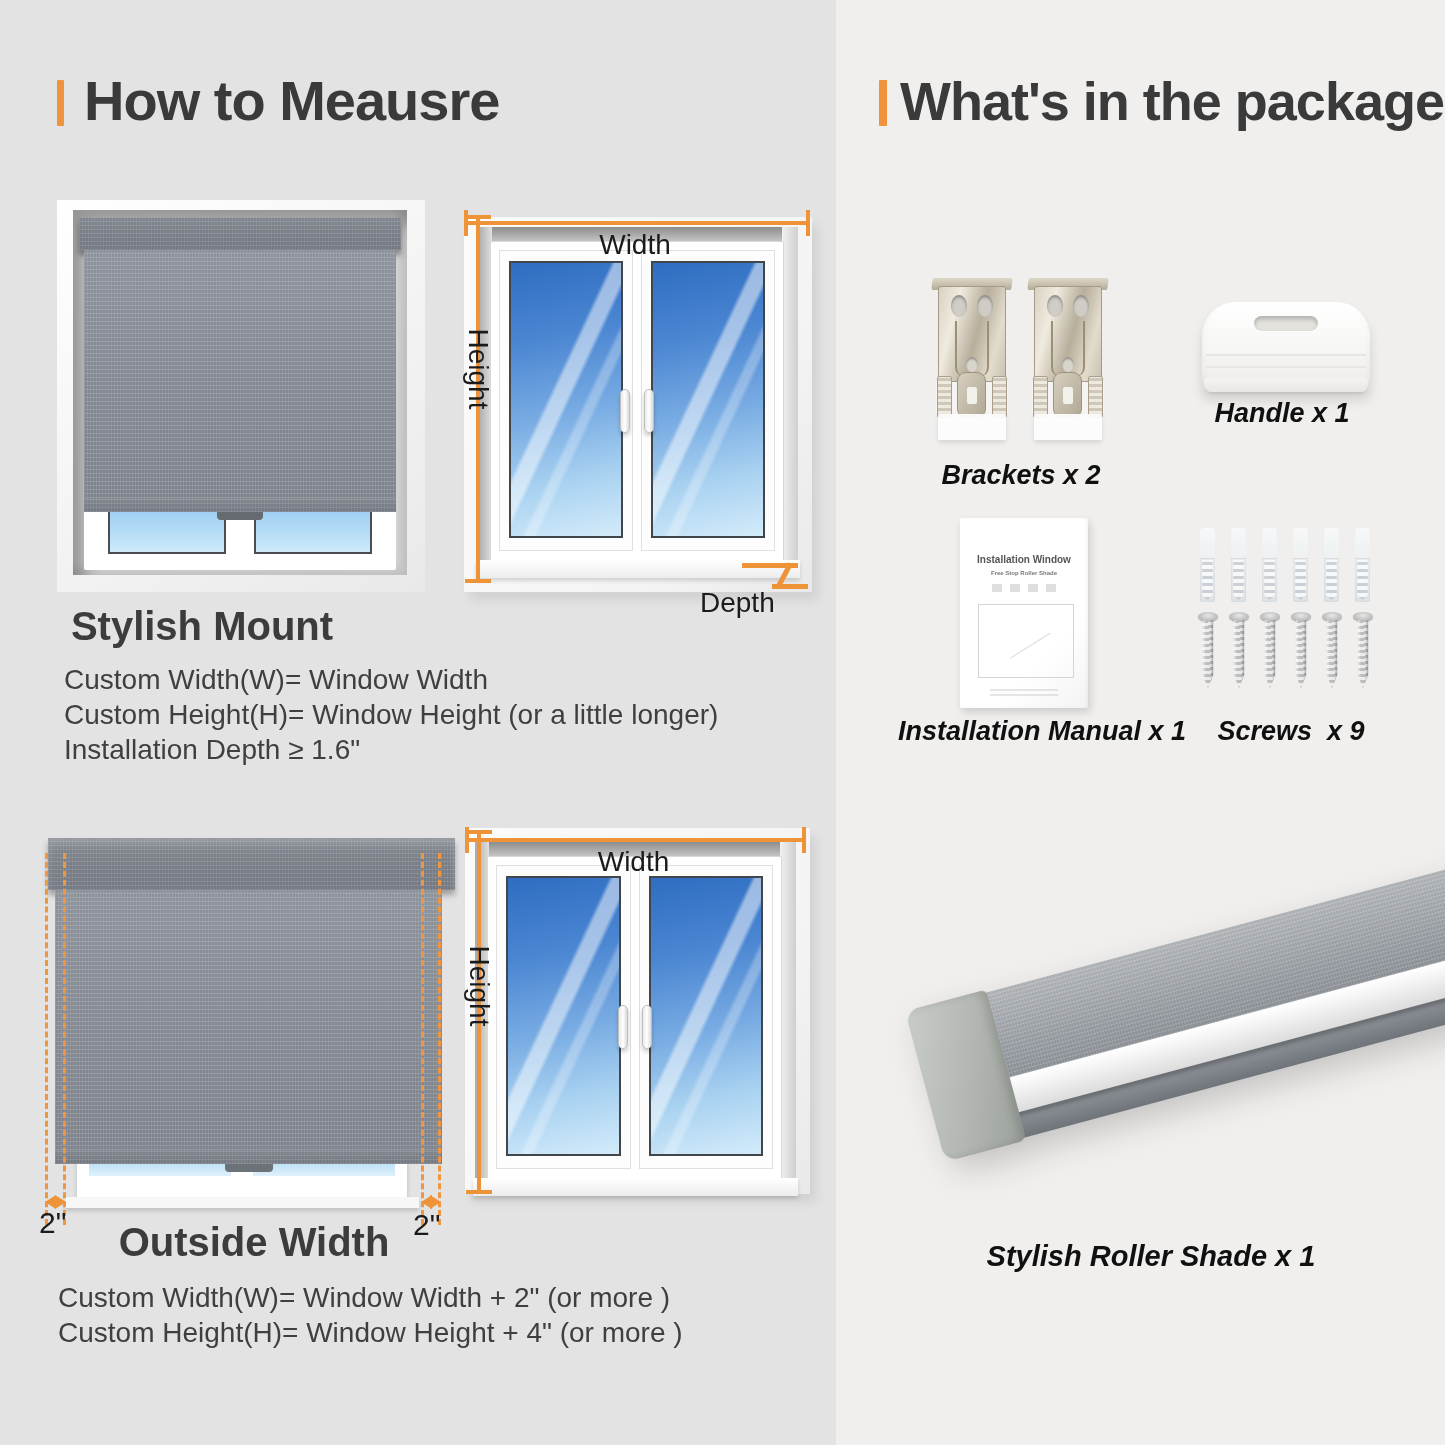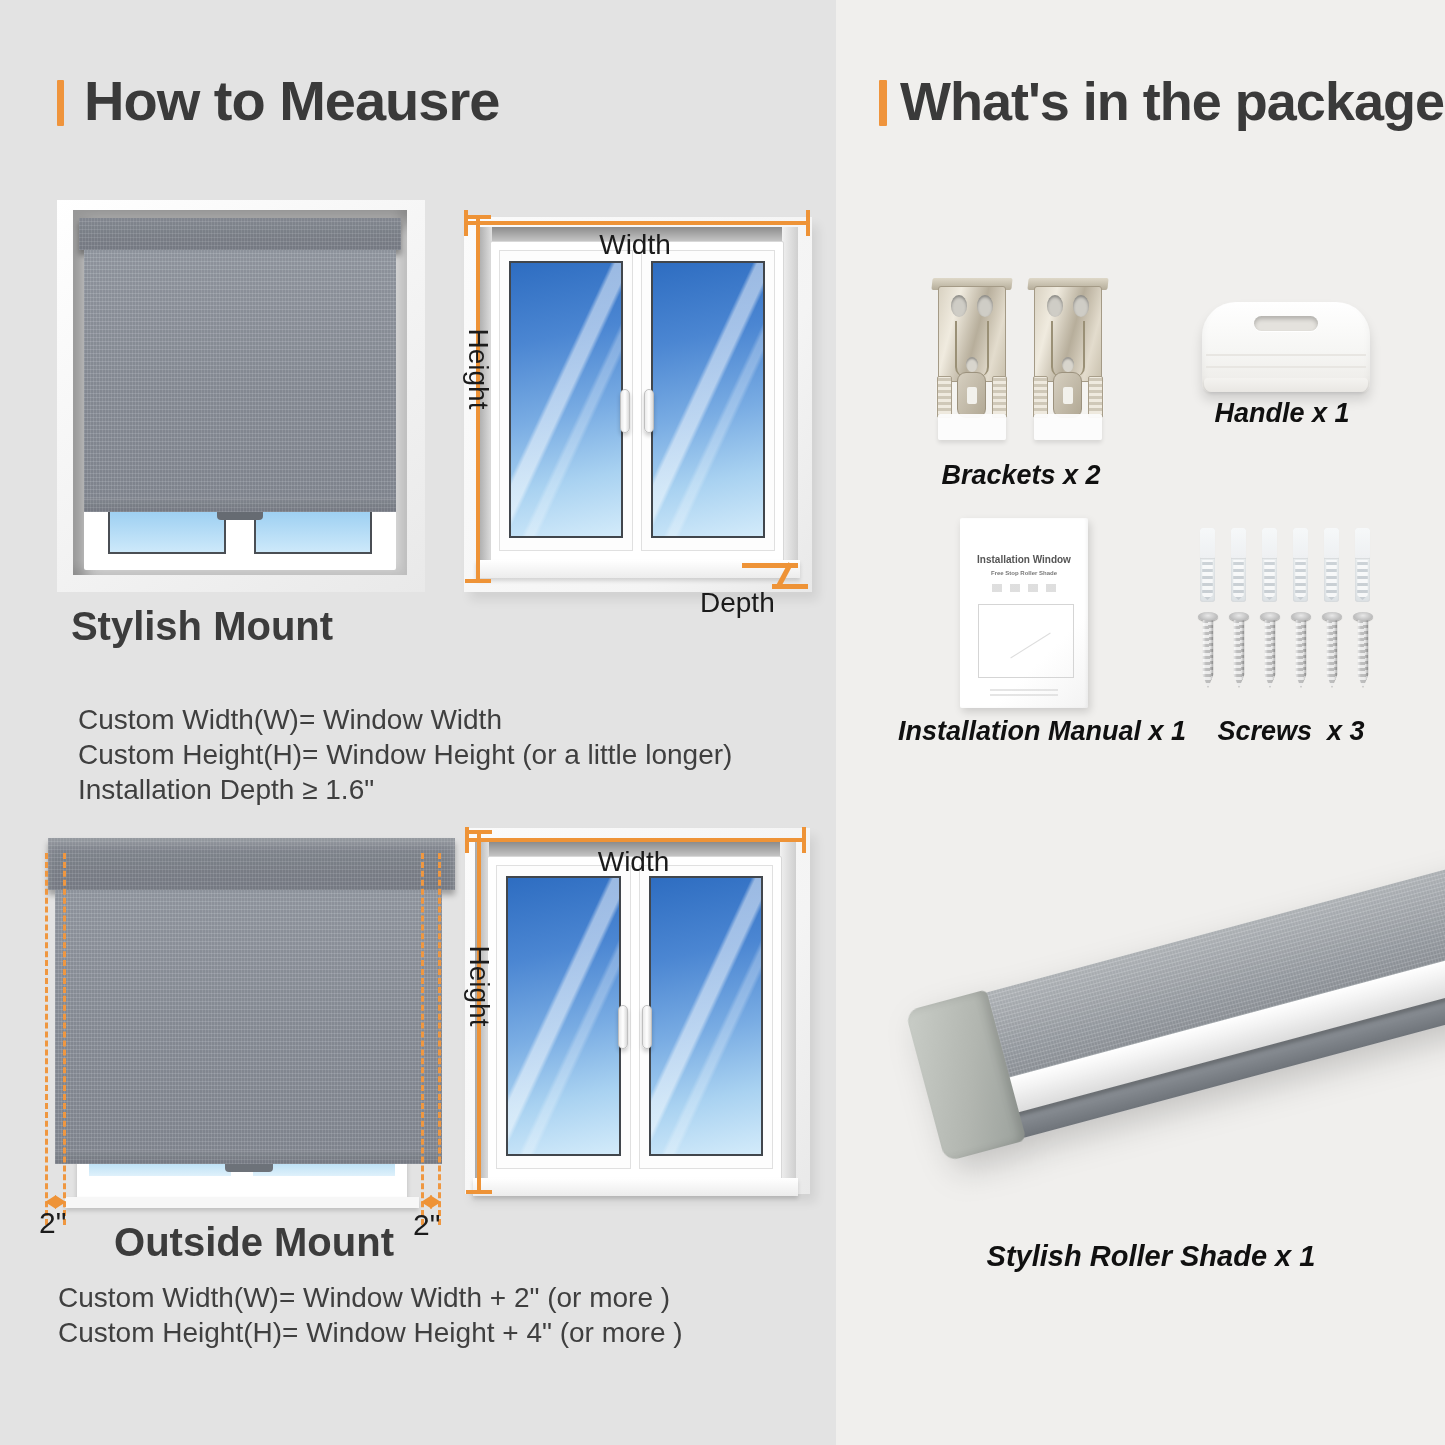--- a/index.html
+++ b/index.html
@@ -18,21 +18,21 @@
   .title { position:absolute; font-weight:700; color:#3a3a3a; letter-spacing:-1px; white-space:nowrap; }
   .title-l { left:84px; top:68px; font-size:56px; }
   .title-r { left:64px; top:70px; font-size:54px; }
 
   h2.mount-h { position:absolute; font-size:40px; font-weight:700; color:#3c3c3c; text-align:center; white-space:nowrap; }
   .inside-h  { left:57px;  top:604px;  width:290px; }
   .outside-h { left:104px; top:1220px; width:300px; }
 
   .notes { position:absolute; color:#3f3f3f; font-size:28px; }
   .notes p { line-height:35px; white-space:nowrap; }
-  .notes-inside  { left:78px; top:662px;margin-top:40px; }
+  .notes-inside  { left:64px; top:662px; }
   .notes-outside { left:58px; top:1280px; }
 
   figure { position:absolute; }
 
   
   .fabric {
     background-color:#8e939c;
     background-image:
       repeating-linear-gradient(90deg, rgba(255,255,255,.10) 0 1px, rgba(255,255,255,0) 1px 3px),
       repeating-linear-gradient(0deg, rgba(255,255,255,.08) 0 1px, rgba(0,0,0,.05) 1px 4px),
@@ -348,21 +348,21 @@
         <div class="mw-handle hl"></div>
         <div class="mw-handle hr"></div>
       </div>
       <div class="mw-sill"></div>
       <div class="mline-w"></div>
       <div class="mlabel mlabel-width">Width</div>
       <div class="mline-h"></div>
       <div class="mlabel mlabel-height">Height</div>
     </figure>
 
-    <h2 class="mount-h outside-h">Outside Mount</h2>
+    <h2 class="mount-h outside-h">Outside Width</h2>
     <div class="notes notes-outside">
       <p>Custom Width(W)= Window Width + 2" (or more )</p>
       <p>Custom Height(H)= Window Height + 4" (or more )</p>
     </div>
   </section>
 
   <section class="panel-right">
     <span class="accent accent-r"></span>
     <h1 class="title title-r">What's in the package</h1>
 
@@ -413,21 +413,21 @@
     <div class="anchor a3"></div>
     <div class="anchor a4"></div>
     <div class="anchor a5"></div>
     <div class="anchor a6"></div>
     <div class="screw s1"></div>
     <div class="screw s2"></div>
     <div class="screw s3"></div>
     <div class="screw s4"></div>
     <div class="screw s5"></div>
     <div class="screw s6"></div>
-    <div class="pkg-label lbl-screws">Screws  x 3</div>
+    <div class="pkg-label lbl-screws">Screws  x 9</div>
 
     <div class="shade-wrap">
       <div class="shade-bar">
         <div class="sb-top"></div>
         <div class="sb-tube"></div>
         <div class="sb-rail"></div>
         <div class="sb-cap"></div>
       </div>
     </div>
     <div class="pkg-label lbl-shade">Stylish Roller Shade x 1</div>

